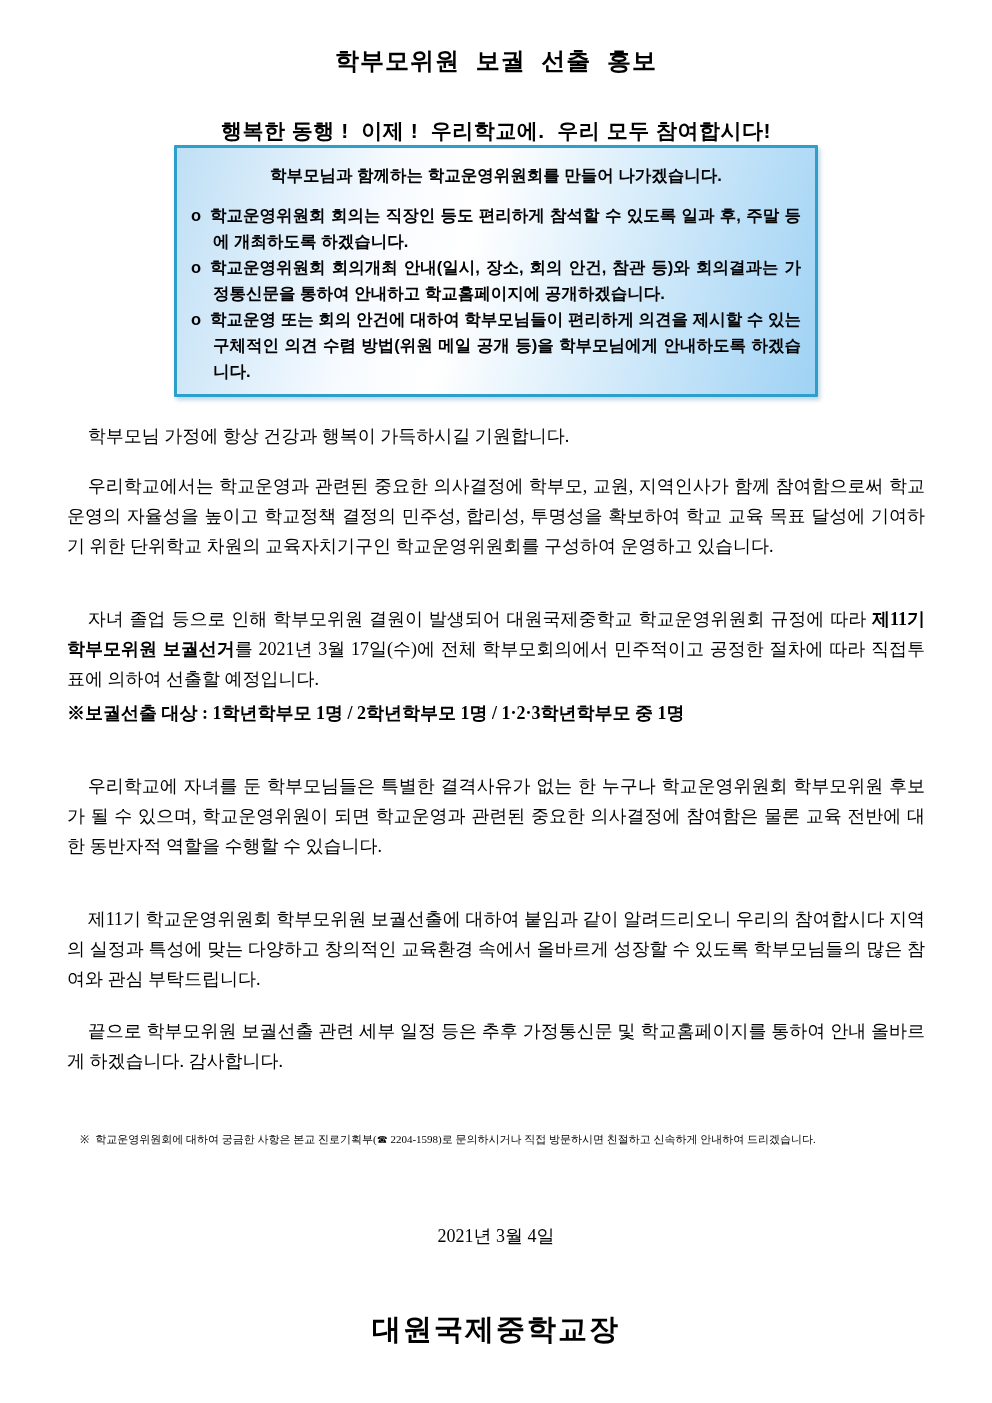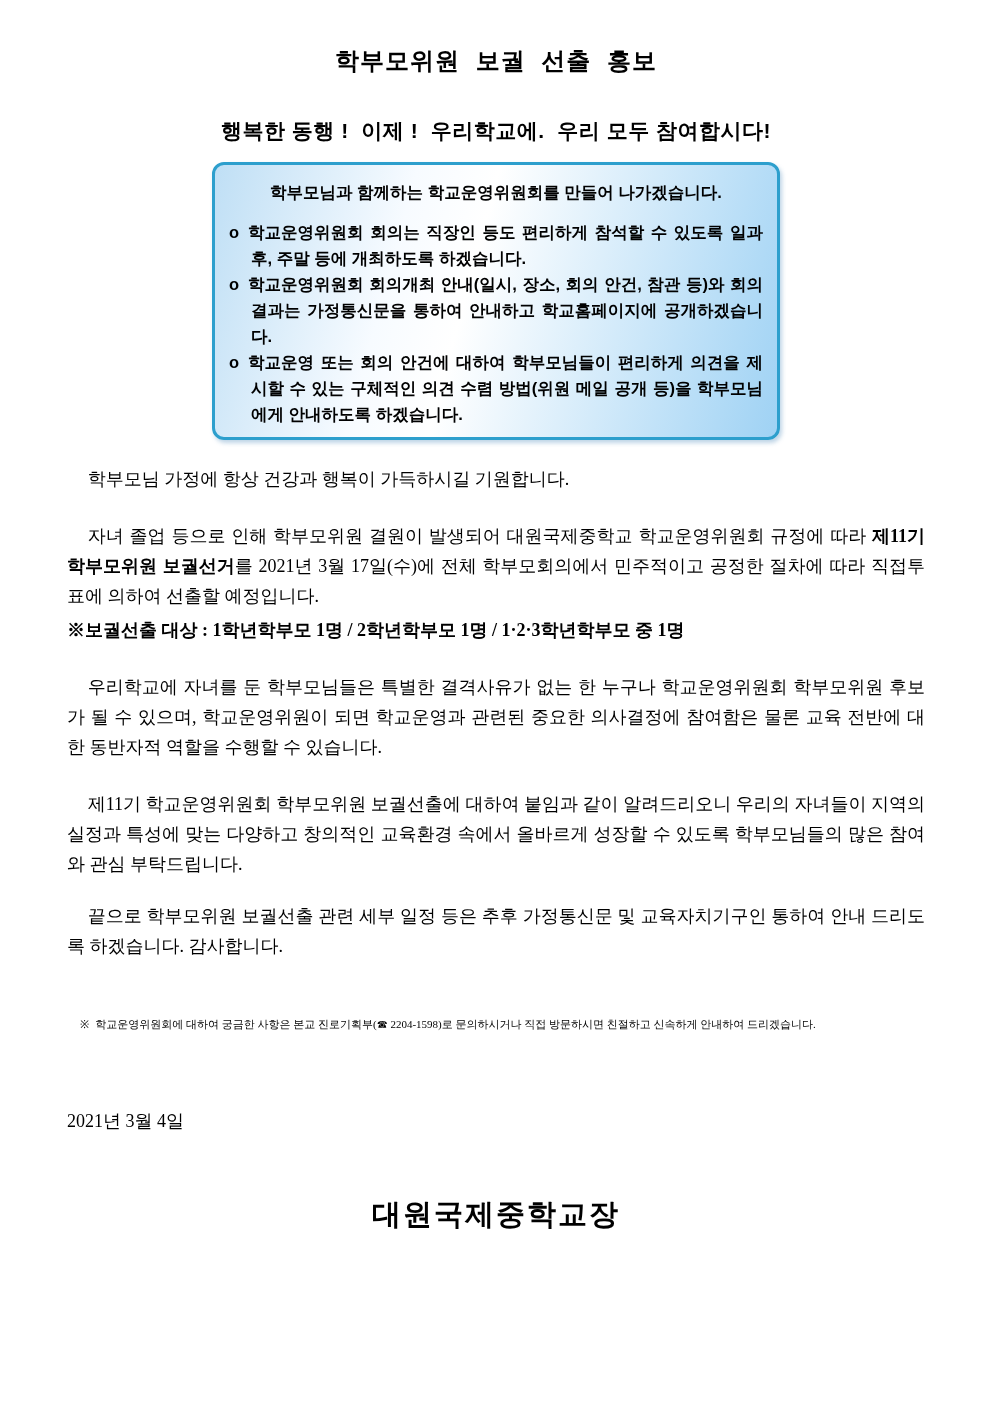--- a/index.html
+++ b/index.html
@@ -32,24 +32,24 @@
     margin: 40px 0 0 0;
     text-align: center;
     font-family: "Liberation Sans", "DejaVu Sans", sans-serif;
     font-size: 21px;
     font-weight: 700;
     letter-spacing: 0.5px;
     white-space: pre-wrap;
   }
   .notice-box {
     box-sizing: border-box;
-    width: 568px;
-    margin: 17px auto 0 auto;
+    width: 644px;
+    margin: 0 auto 0 auto;
     border: 3px solid #2d9fcd;
-    border-radius: 12px;
+    border-radius: 1px;
     background: linear-gradient(105deg, #bfdff5 0%, #f7fbff 32%, #ffffff 45%, #9fd2f4 100%);
     box-shadow: 2px 3px 4px rgba(110, 160, 200, 0.45);
     padding: 10px 14px 10px 14px;
     font-family: "Liberation Sans", "DejaVu Sans", sans-serif;
     font-size: 16.5px;
     font-weight: 700;
     line-height: 26px;
   }
   .box-heading {
     margin: 4px 0 14px 0;
@@ -64,40 +64,41 @@
   .box-bullet .marker {
     margin-right: 9px;
   }
   .body-p {
     margin: 0 0 11px 0;
     font-size: 18px;
     line-height: 30px;
     text-align: justify;
   }
   .indent { text-indent: 1.15em; }
-  .gap-top { margin-top: 27px; }
+  .gap-top { margin-top: 43px; }
   .tight { margin-bottom: 4px; }
   .bold { font-weight: 700; }
   .contact-note {
     margin-top: 48px;
     padding-left: 34px;
     text-indent: -21px;
     font-size: 11px;
     line-height: 30px;
     text-align: justify;
   }
   .contact-note .note-marker { margin-right: 6px; }
   .attachment {
     margin: 47px 0 0 0;
     font-size: 18px;
     line-height: 28px;
     white-space: pre-wrap;
   }
   .doc-date {
     margin: 70px 0 0 0;
+    text-align: center;
     font-size: 18px;
     white-space: pre-wrap;
   }
   .doc-signature {
     margin: 62px 0 5px 0;
     text-align: center;
     font-size: 29px;
     font-weight: 700;
     letter-spacing: 2px;
   }
@@ -113,31 +114,32 @@
 
   <div class="notice-box">
     <p class="box-heading">학부모님과 함께하는 학교운영위원회를 만들어 나가겠습니다.</p>
     <p class="box-bullet"><span class="marker">o</span><span>학교운영위원회 회의는 직장인 등도 편리하게 참석할 수 있도록 일과 후, 주말 등에 개최하도록 하겠습니다.</span></p>
     <p class="box-bullet"><span class="marker">o</span><span>학교운영위원회 회의개최 안내(일시, 장소, 회의 안건, 참관 등)와 회의결과는 가정통신문을 통하여 안내하고 학교홈페이지에 공개하겠습니다.</span></p>
     <p class="box-bullet"><span class="marker">o</span><span>학교운영 또는 회의 안건에 대하여 학부모님들이 편리하게 의견을 제시할 수 있는 구체적인 의견 수렴 방법(위원 메일 공개 등)을 학부모님에게 안내하도록 하겠습니다.</span></p>
   </div>
 
   <p class="body-p indent gap-top" style="margin-top:24px; margin-bottom:20px;">학부모님 가정에 항상 건강과 행복이 가득하시길 기원합니다.</p>
 
+  <p class="body-p indent">우리학교에서는 학교운영과 관련된 중요한 의사결정에 학부모, 교원, 지역인사가 함께 참여함으로써 학교운영의 자율성을 높이고 학교정책 결정의 민주성, 합리성, 투명성을 확보하여 학교 교육 목표 달성에 기여하기 위한 단위학교 차원의 교육자치기구인 학교운영위원회를 구성하여 운영하고 있습니다.</p>
 
   <p class="body-p indent gap-top tight"><span>자녀 졸업 등으로 인해 학부모위원 결원이 발생되어 대원국제중학교 학교운영위원회 규정에 따라 </span><strong>제11기 학부모위원 보궐선거</strong><span>를 2021년 3월 17일(수)에 전체 학부모회의에서 민주적이고 공정한 절차에 따라 직접투표에 의하여 선출할 예정입니다.</span></p>
 
 
   <p class="body-p bold">※보궐선출 대상 : 1학년학부모 1명 / 2학년학부모 1명 / 1·2·3학년학부모 중 1명</p>
 
   <p class="body-p indent gap-top">우리학교에 자녀를 둔 학부모님들은 특별한 결격사유가 없는 한 누구나 학교운영위원회 학부모위원 후보가 될 수 있으며, 학교운영위원이 되면 학교운영과 관련된 중요한 의사결정에 참여함은 물론 교육 전반에 대한 동반자적 역할을 수행할 수 있습니다.</p>
 
-  <p class="body-p indent gap-top">제11기 학교운영위원회 학부모위원 보궐선출에 대하여 붙임과 같이 알려드리오니 우리의 자녀들이 지역의 실정과 특성에 맞는 다양하고 창의적인 교육환경 속에서 올바르게 성장할 수 있도록 학부모님들의 많은 참여와 관심 부탁드립니다.</p>
+  <p class="body-p indent gap-top">제11기 학교운영위원회 학부모위원 보궐선출에 대하여 붙임과 같이 알려드리오니 우리의 참여합시다 지역의 실정과 특성에 맞는 다양하고 창의적인 교육환경 속에서 올바르게 성장할 수 있도록 학부모님들의 많은 참여와 관심 부탁드립니다.</p>
 
-  <p class="body-p indent" style="margin-top:22px;">끝으로 학부모위원 보궐선출 관련 세부 일정 등은 추후 가정통신문 및 교육자치기구인 통하여 안내 드리도록 하겠습니다.  감사합니다.</p>
+  <p class="body-p indent" style="margin-top:22px;">끝으로 학부모위원 보궐선출 관련 세부 일정 등은 추후 가정통신문 및 학교홈페이지를 통하여 안내 올바르게 하겠습니다.  감사합니다.</p>
 
   <p class="contact-note"><span class="note-marker">※</span><span>학교운영위원회에 대하여 궁금한 사항은 본교 진로기획부(☎ 2204-1598)로 문의하시거나 직접 방문하시면 친절하고 신속하게 안내하여 드리겠습니다.</span></p>
 
 
   <p class="doc-date">2021년 3월 4일</p>
 
   <p class="doc-signature">대원국제중학교장</p>
 
 </div>
 

